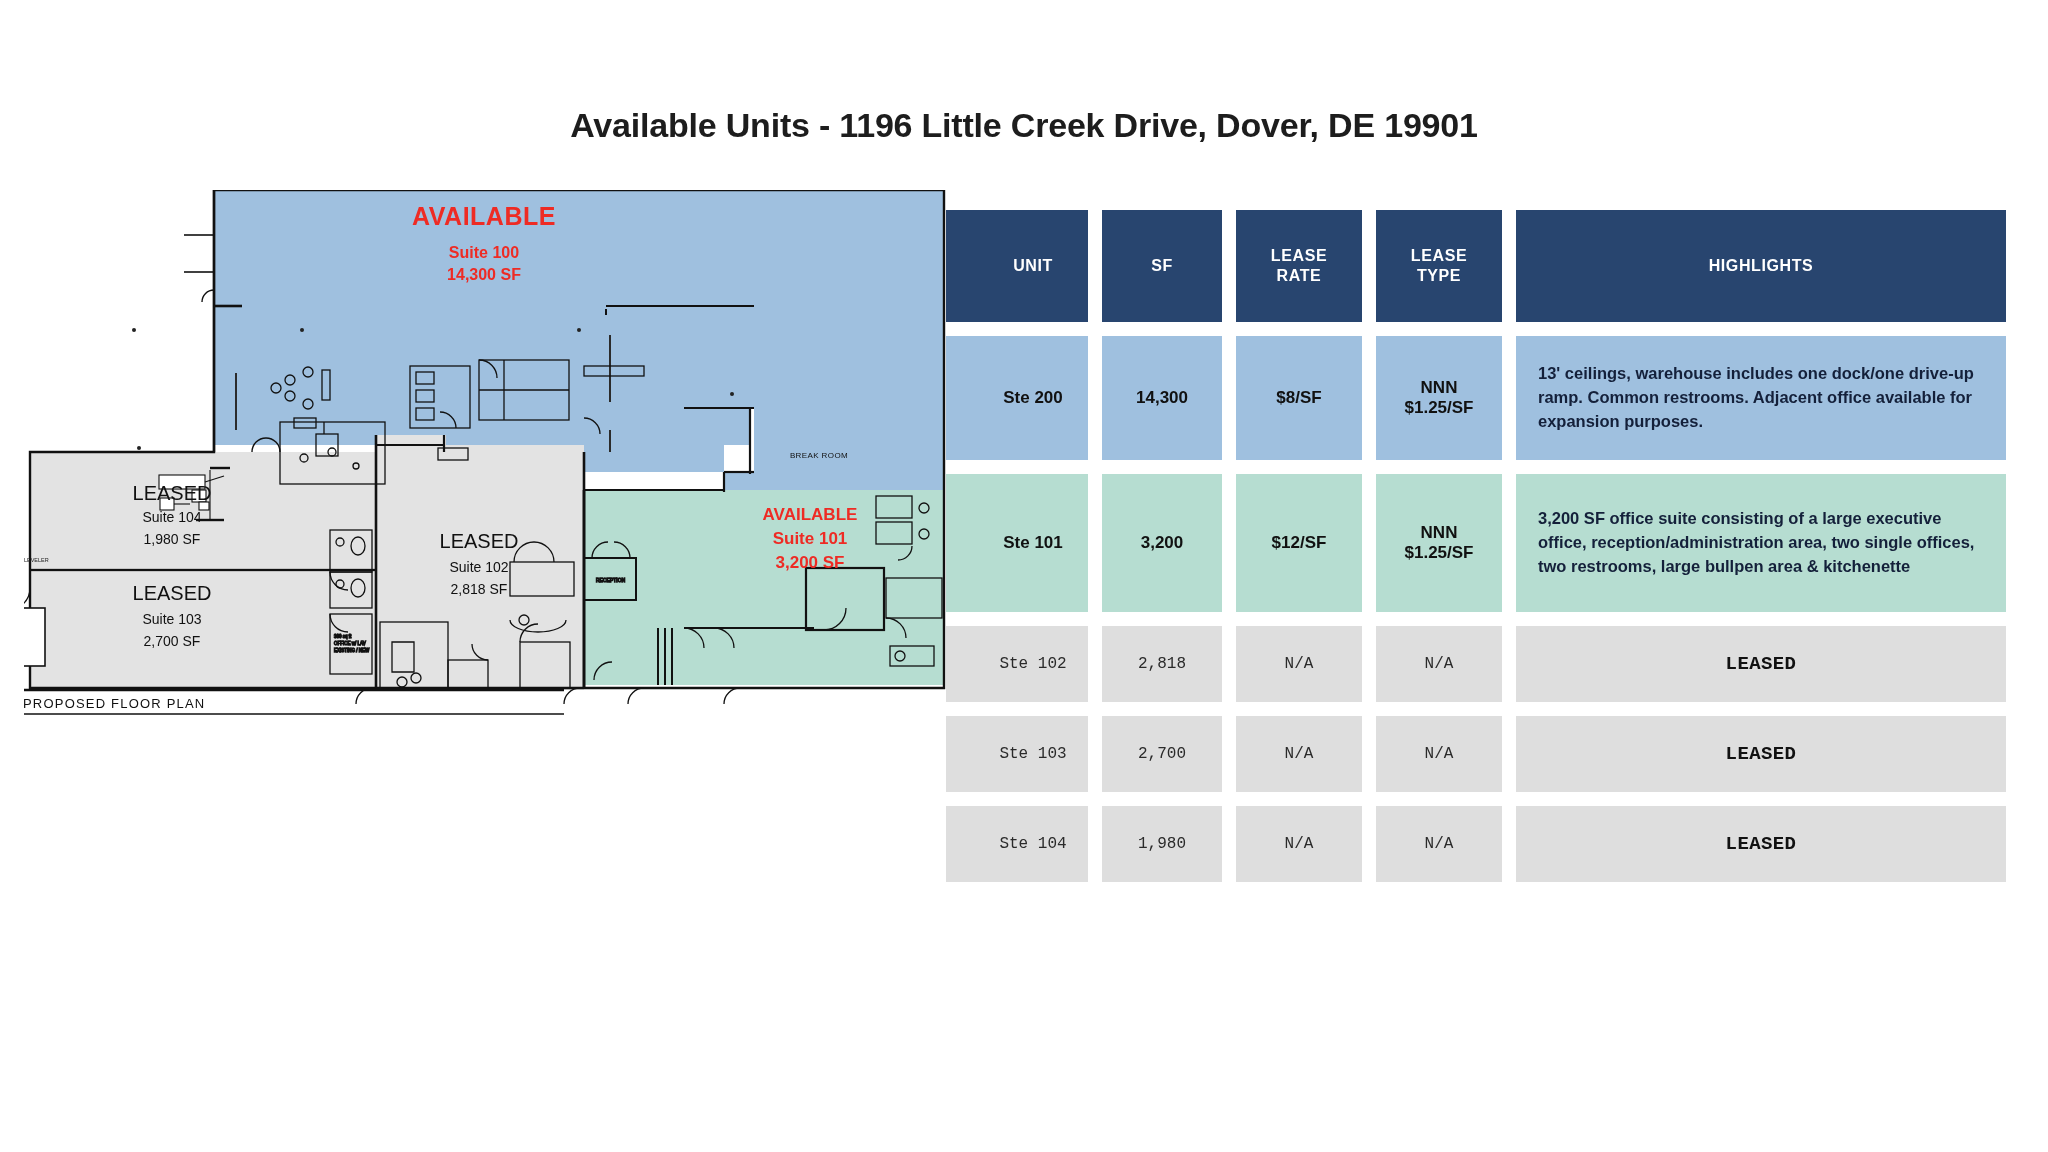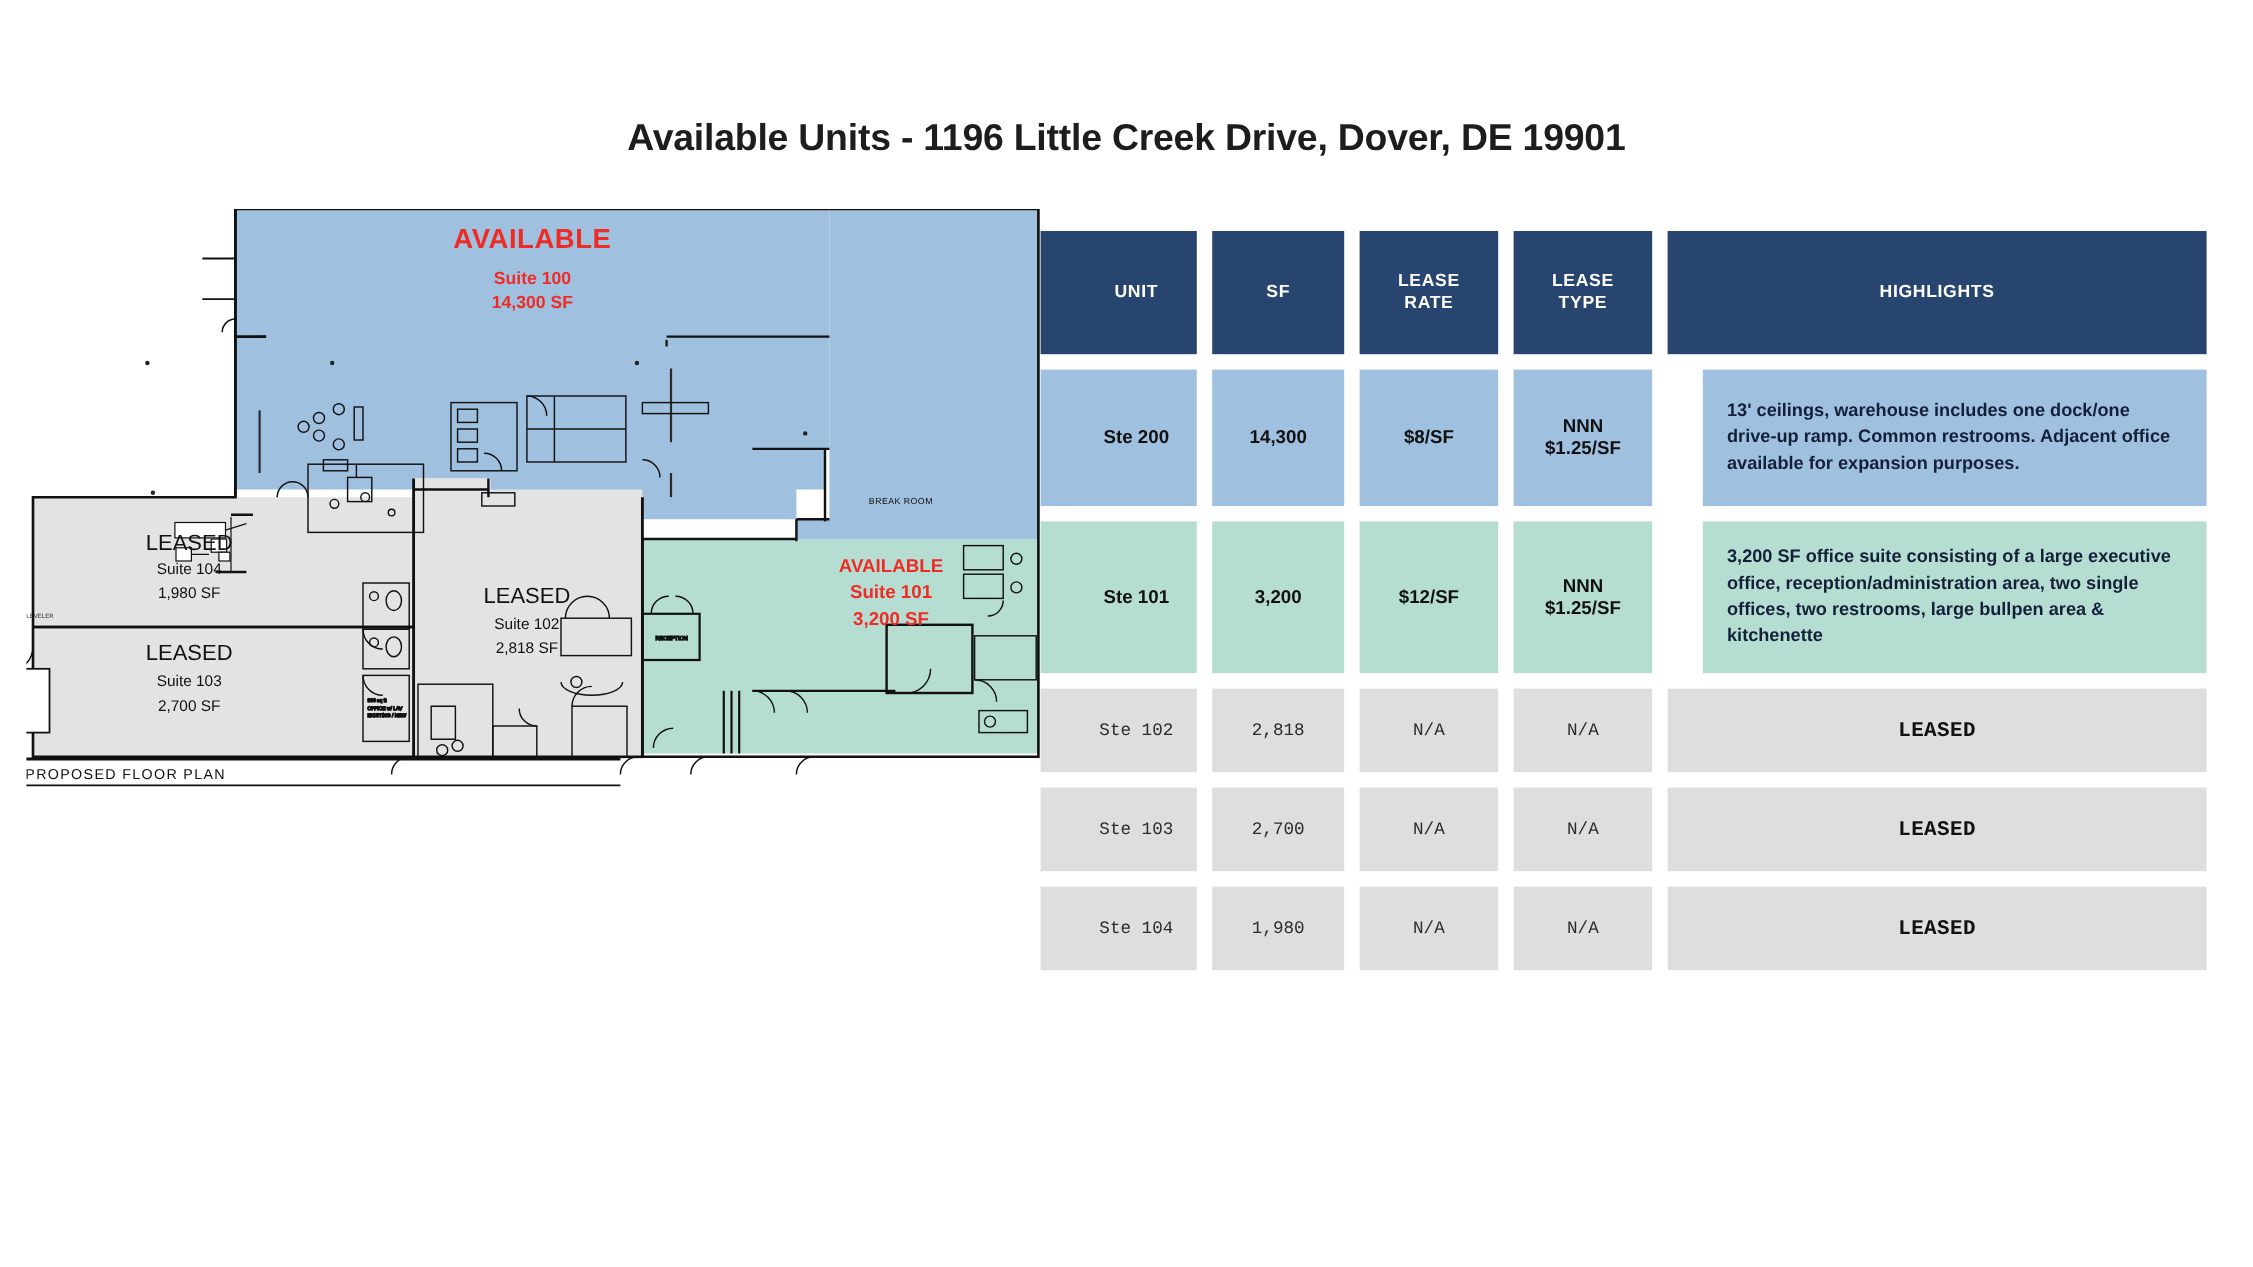--- a/index.html
+++ b/index.html
@@ -79,21 +79,20 @@
   .row-grey .c-high { font-size: 19px; font-weight: 700; color:#111; letter-spacing:.4px; }
 
   .c-high.desc {
     justify-content: flex-start;
     text-align: left;
     padding: 0 22px;
     font-size: 16.5px;
     font-weight: 700;
     line-height: 1.45;
     color: #14203a;
-    margin-left: 32px;
   }
   .hdr .c-high { font-size:16px; }
 
   .nowrap { white-space: pre-line; }
 </style>
 </head>
 <body>
 
 <div class="page">
 

